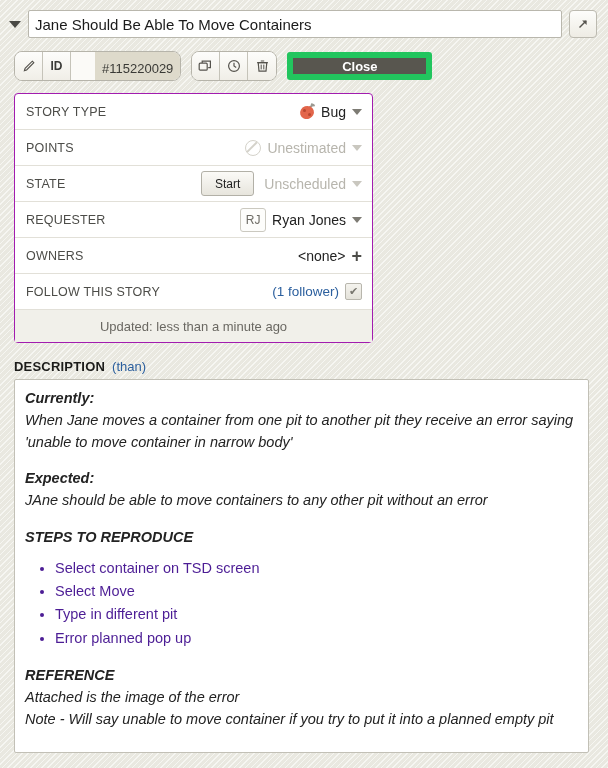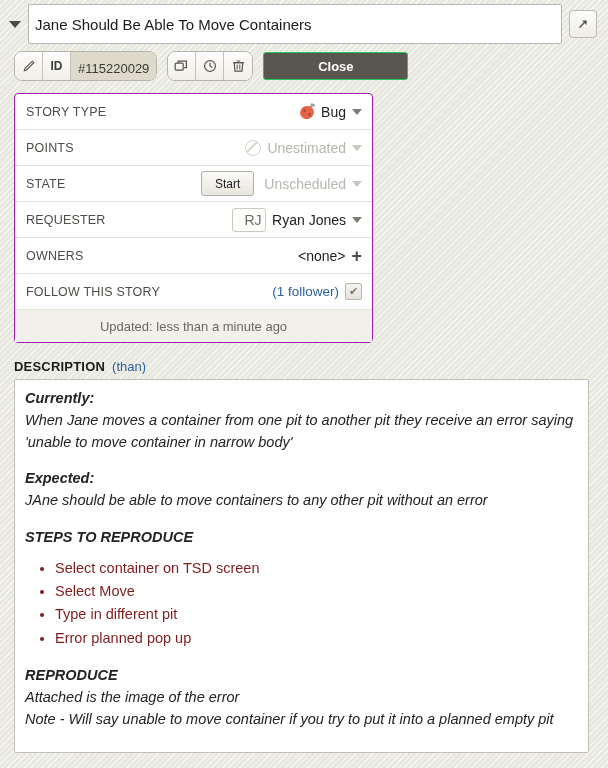--- a/index.html
+++ b/index.html
@@ -40,21 +40,21 @@
     cursor: pointer;
   }
   .tri-down {
     width: 0; height: 0;
     border-left: 6px solid transparent;
     border-right: 6px solid transparent;
     border-top: 7px solid #4a4a46;
   }
   .title-input {
     flex: 1 1 auto;
-    height: 40px;
+    height: 28px;
     margin-left: 4px;
     border: 1px solid #b9b7ad;
     border-radius: 2px;
     background: #fff;
     font-family: "Liberation Sans", sans-serif;
     font-size: 15px;
     color: #1b1b1b;
     padding: 8px 6px;
     box-sizing: border-box;
     outline: none;
@@ -108,26 +108,27 @@
     font-weight: bold;
     color: #3b3b38;
     cursor: default;
   }
   .tb-cell.idval {
     background: #dedacb;
     font-size: 13px;
     color: #3a3a36;
     padding: 16px 7px;
     cursor: text;
+    margin-left: 24px;
   }
   .close-btn {
     margin-left: 10px;
     height: 28px;
     min-width: 145px;
-    border: 1px solid #22c55e;
+    border: 6px solid #22c55e;
     border-radius: 3px;
     background: #58564f;
     color: #fff;
     font-size: 13px;
     font-weight: bold;
     font-family: "Liberation Sans", sans-serif;
     cursor: pointer;
     padding: 0 12px;
   }
 
@@ -239,23 +240,22 @@
   }
 
   .avatar {
     width: 24px; height: 22px;
     border: 1px solid #cbc9c0;
     border-radius: 3px;
     background: #fdfdfb;
     display: flex;
     align-items: center;
     justify-content: center;
-    font-size: 14px;
+    font-size: 12px;
     color: #6d6b64;
-    padding-left: 8px;
   }
   .plus-btn {
     font-size: 18px;
     line-height: 1;
     color: #4c4c48;
     cursor: pointer;
     font-weight: bold;
   }
   .follower-link {
     font-size: 13.5px;
@@ -326,21 +326,21 @@
     font-size: 14.5px;
   }
   .desc-box .spacer { height: 15px; }
   .desc-box ul {
     margin: 8px 0 0 0;
     padding-left: 30px;
   }
   .desc-box li {
     font-size: 14.5px;
     line-height: 1.62;
-    color: #7f1d1d;
+    color: #4c1d95;
   }
 </style>
 </head>
 <body>
 
 <div class="title-row">
   <div class="collapse-toggle">
     <div class="tri-down"></div>
   </div>
   <input class="title-input" type="text" value="Jane Should Be Able To Move Containers" placeholder="Story title" style="">
@@ -464,16 +464,16 @@
   <p>JAne should be able to move containers to any other pit without an error</p>
   <div class="spacer"></div>
   <h4>STEPS TO REPRODUCE</h4>
   <ul>
     <li>Select container on TSD screen</li>
     <li>Select Move</li>
     <li>Type in different pit</li>
     <li>Error planned pop up</li>
   </ul>
   <div class="spacer"></div>
-  <h4>REPRODUCE</h4>
+  <h4>REFERENCE</h4>
   <p>Attached is the image of the error</p>
   <p>Note - Will say unable to move container if you try to put it into a planned empty pit</p>
 </div>
 
 </body></html>

